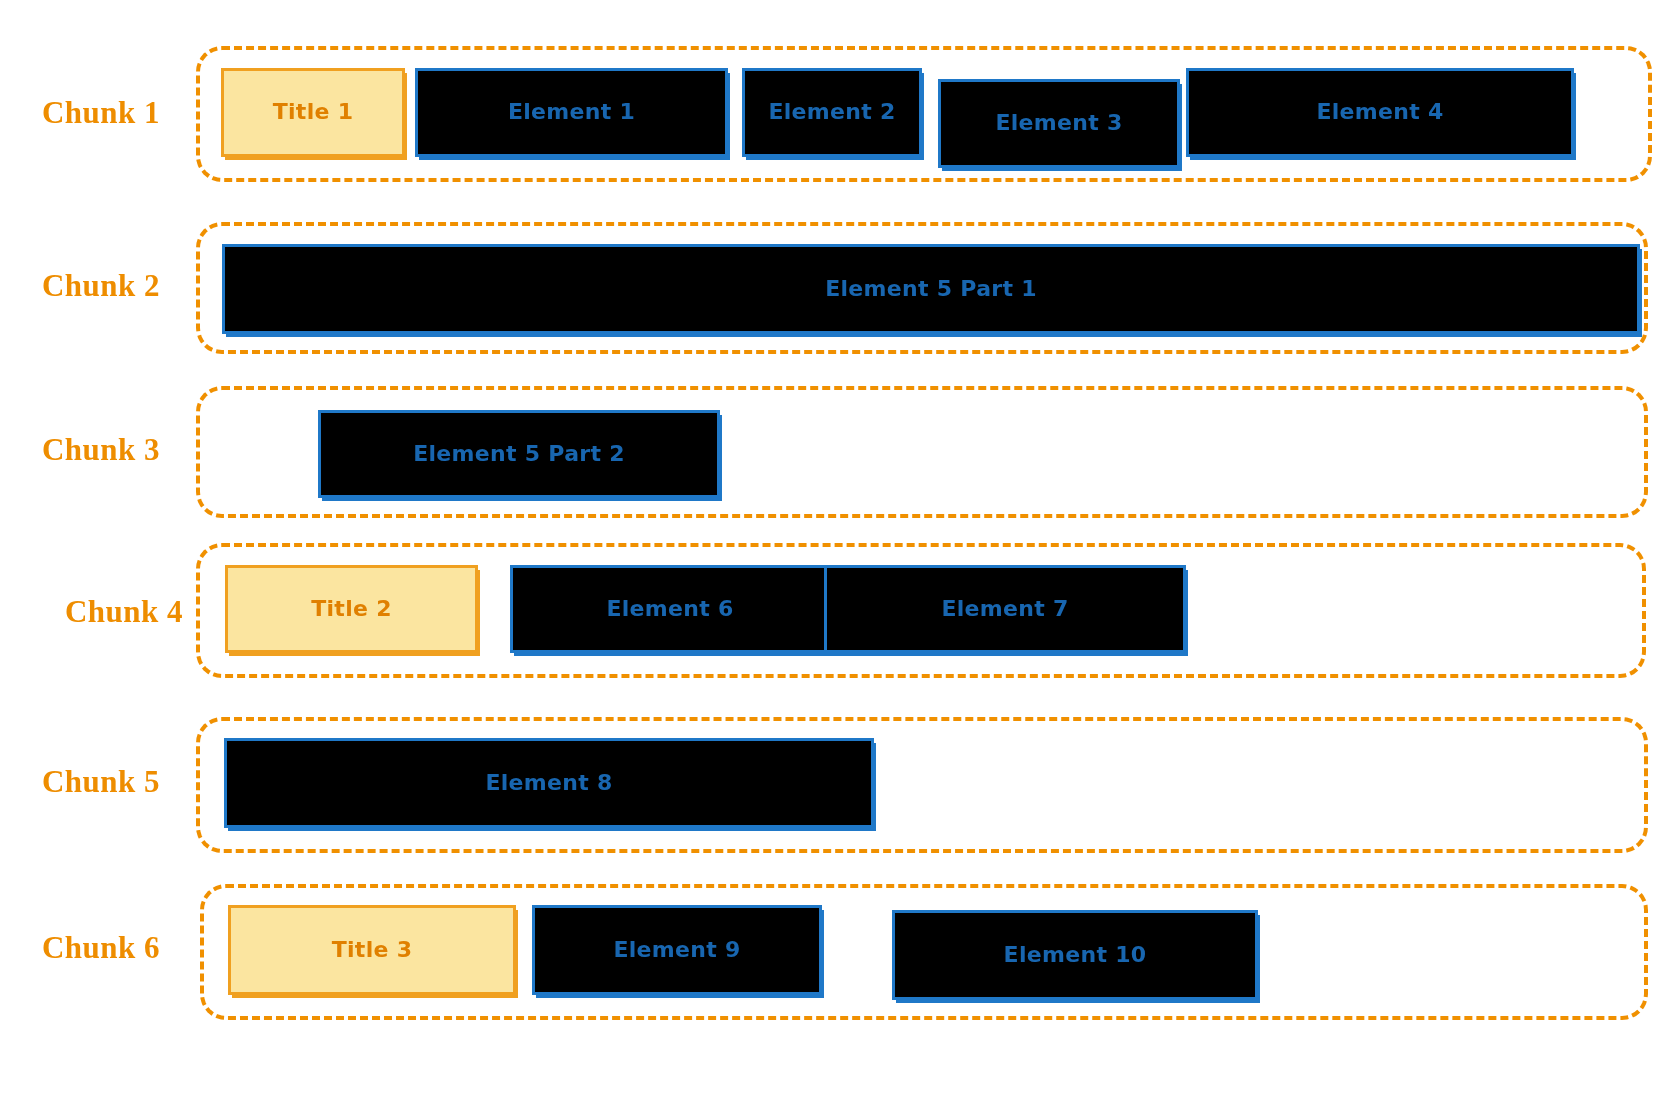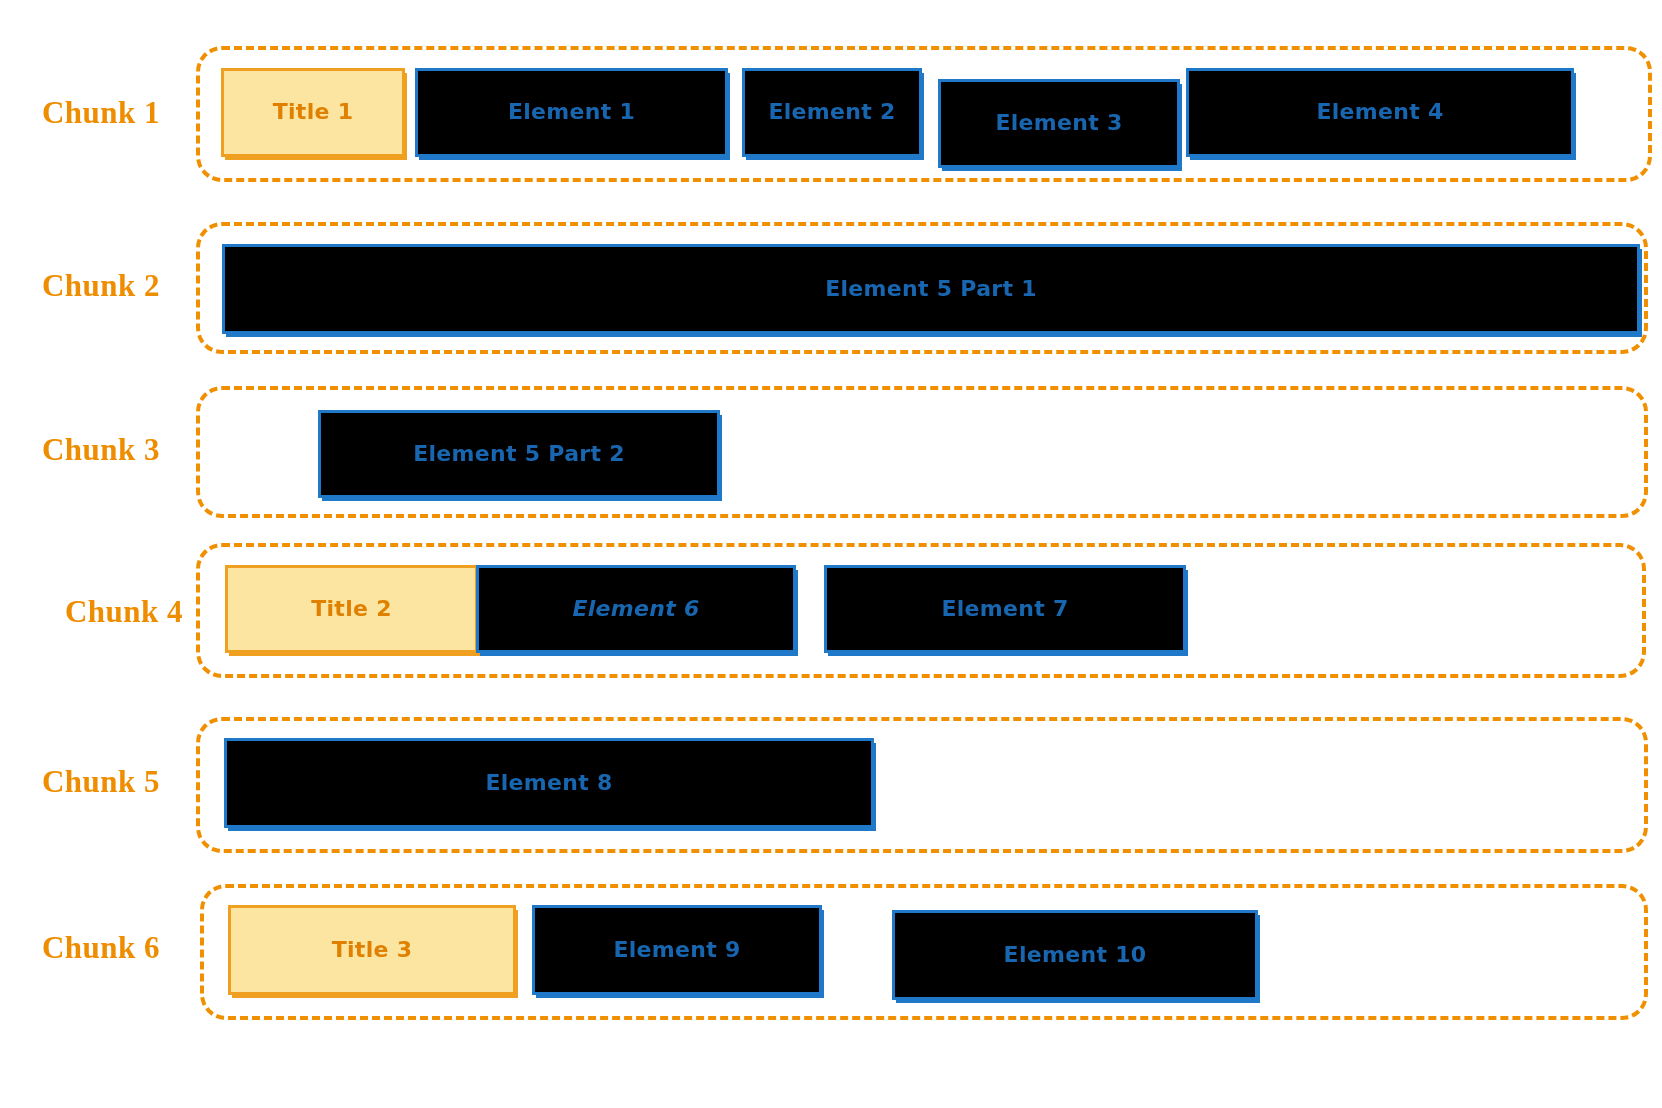--- a/index.html
+++ b/index.html
@@ -99,21 +99,21 @@
   <div class="chunk-row" style="left:196px; top:386px; width:1452px; height:132px;"></div>
   <div class="node element" style="left:318px; top:410px; width:402px; height:88px;">
     <span>Element 5 Part 2</span>
   </div>
 
   <div class="chunk-label" style="left:30px; top:594px; width:130px;margin-left:23px;">Chunk 4</div>
   <div class="chunk-row" style="left:196px; top:543px; width:1450px; height:135px;"></div>
   <div class="node title" style="left:225px; top:565px; width:253px; height:88px;">
     <span>Title 2</span>
   </div>
-  <div class="node element" style="left:476px; top:565px; width:320px; height:88px;font-style:italic;">
+  <div class="node element" style="left:510px; top:565px; width:320px; height:88px;">
     <span>Element 6</span>
   </div>
   <div class="node element" style="left:824px; top:565px; width:362px; height:88px;">
     <span>Element 7</span>
   </div>
 
   <div class="chunk-label" style="left:30px; top:764px; width:130px;">Chunk 5</div>
   <div class="chunk-row" style="left:196px; top:717px; width:1452px; height:136px;"></div>
   <div class="node element" style="left:224px; top:738px; width:650px; height:90px;">
     <span>Element 8</span>

